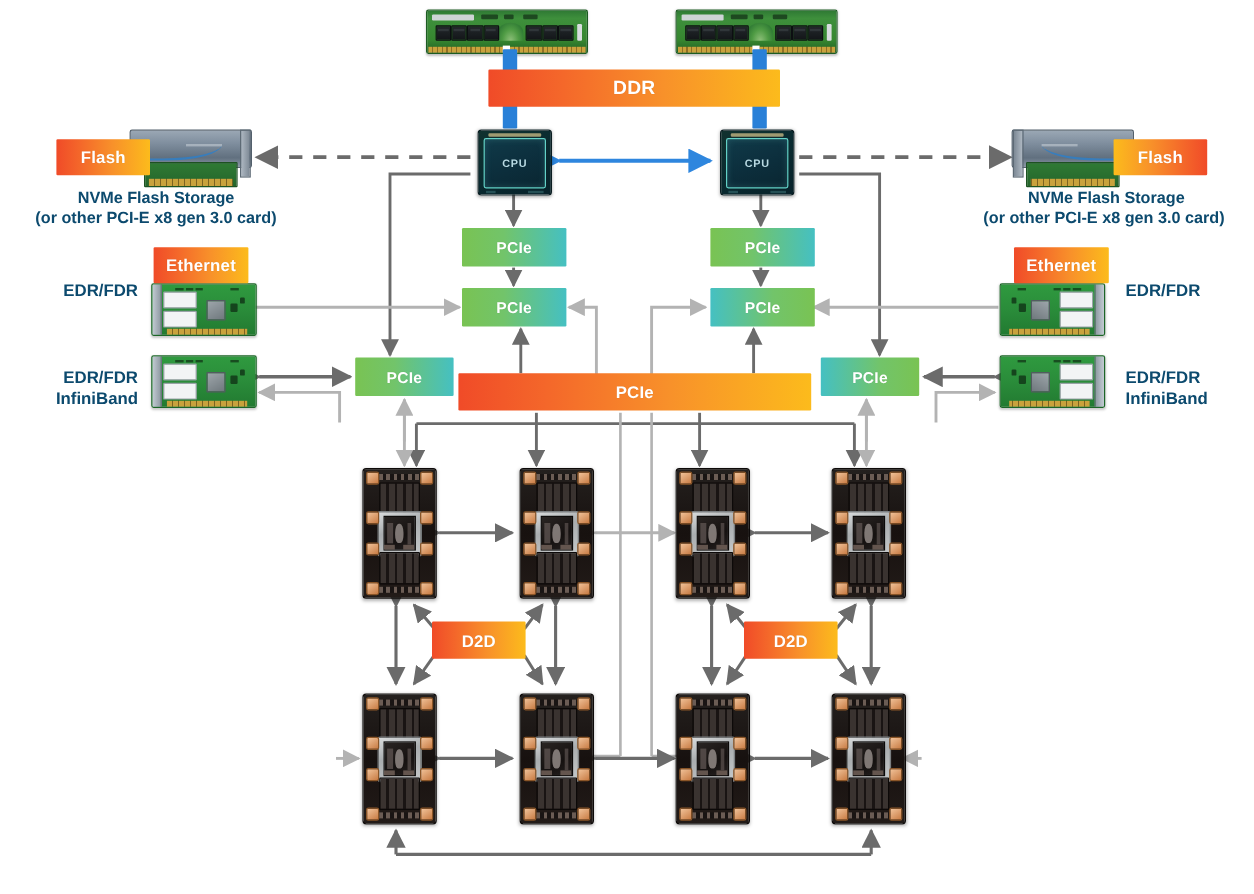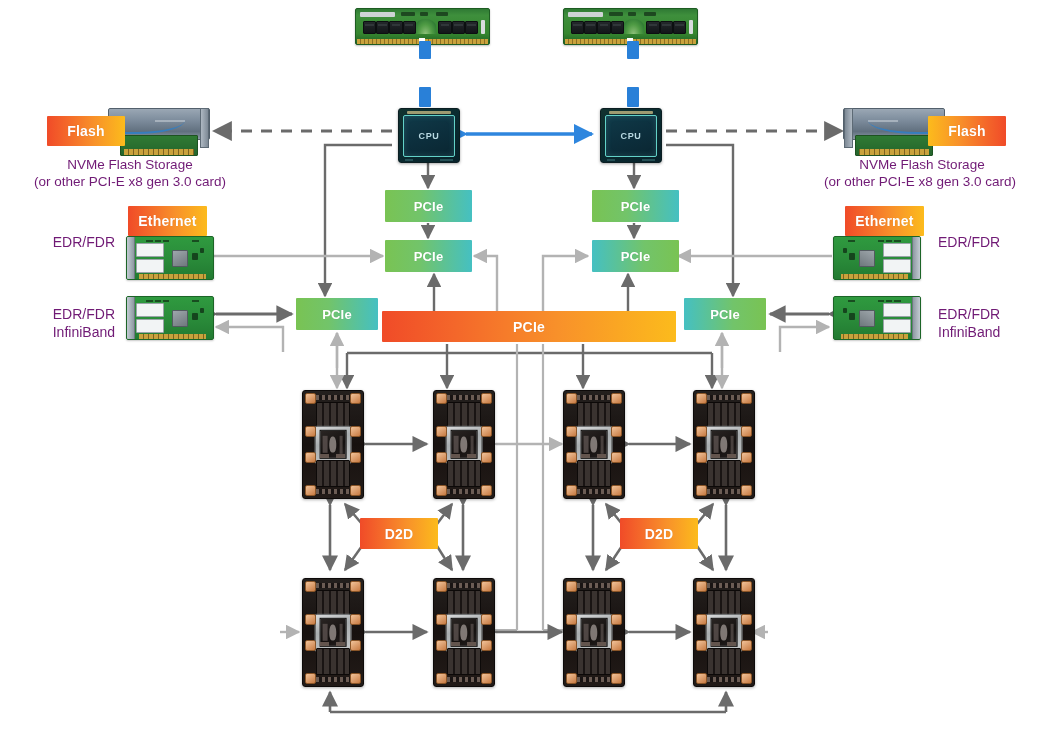--- a/index.html
+++ b/index.html
@@ -10,21 +10,21 @@
   
   .gbox{position:absolute;display:flex;align-items:center;justify-content:center;
         color:#ffffff;font-weight:bold;letter-spacing:.2px;border-radius:1px;
         text-shadow:0 0 1px rgba(0,0,0,.12);}
   .g-orange{background:linear-gradient(90deg,#f04b28 0%,#f4672a 25%,#f8912a 60%,#fcbb1c 100%);}
   .g-orange-r{background:linear-gradient(270deg,#f04b28 0%,#f4672a 25%,#f8912a 60%,#fcbb1c 100%);}
   .g-teal{background:linear-gradient(90deg,#79c353 0%,#72c46a 40%,#45c0c2 100%);}
   .g-teal-r{background:linear-gradient(270deg,#79c353 0%,#72c46a 40%,#45c0c2 100%);}
 
   
-  .cap{position:absolute;color:#701a75;font-weight:normal;line-height:1.22;}
+  .cap{position:absolute;color:#0c4a6e;font-weight:bold;line-height:1.22;}
   .cap.c{text-align:center;}
   .cap.l{text-align:left;}
   .cap.r{text-align:right;}
 
   
   .dimm{position:absolute;background:linear-gradient(180deg,#2f7a34 0%,#3e8f3c 18%,#36862f 70%,#1f5f25 100%);
         border:1px solid #1d5c22;border-radius:2px;overflow:hidden;box-shadow:0 1px 2px rgba(0,0,0,.25);}
   .dimm .lbl{position:absolute;left:3%;top:8%;width:26%;height:15%;background:#cfd4d6;border-radius:1px;}
   .dimm .mark{position:absolute;top:9%;height:12%;background:#17381a;opacity:.8;border-radius:1px;}
   .dimm .chip{position:absolute;top:34%;height:33%;background:linear-gradient(180deg,#23282b 0%,#131619 100%);
@@ -256,20 +256,21 @@
     <span class="side"></span>
     <span class="gold"></span>
     <span class="notch"></span>
   </div>
 
   <div class="nub" style="left:419px;top:41px;width:12px;height:18px;"></div>
   <div class="nub" style="left:627px;top:41px;width:12px;height:18px;"></div>
   <div class="nub" style="left:419px;top:87px;width:12px;height:20px;"></div>
   <div class="nub" style="left:627px;top:87px;width:12px;height:20px;"></div>
 
+  <div class="gbox g-orange" style="left:407px;top:58px;width:243px;height:31px;font-size:16px;">DDR</div>
 
   <div class="cpu" style="left:398px;top:108px;width:60px;height:53px;">
     <span class="gold"></span>
       <span class="bezel"></span>
     <span class="txt">CPU</span>
     <span class="pinL"></span>
       <span class="pinR"></span>
   </div>
   <div class="cpu" style="left:600px;top:108px;width:60px;height:53px;">
     <span class="gold"></span>

